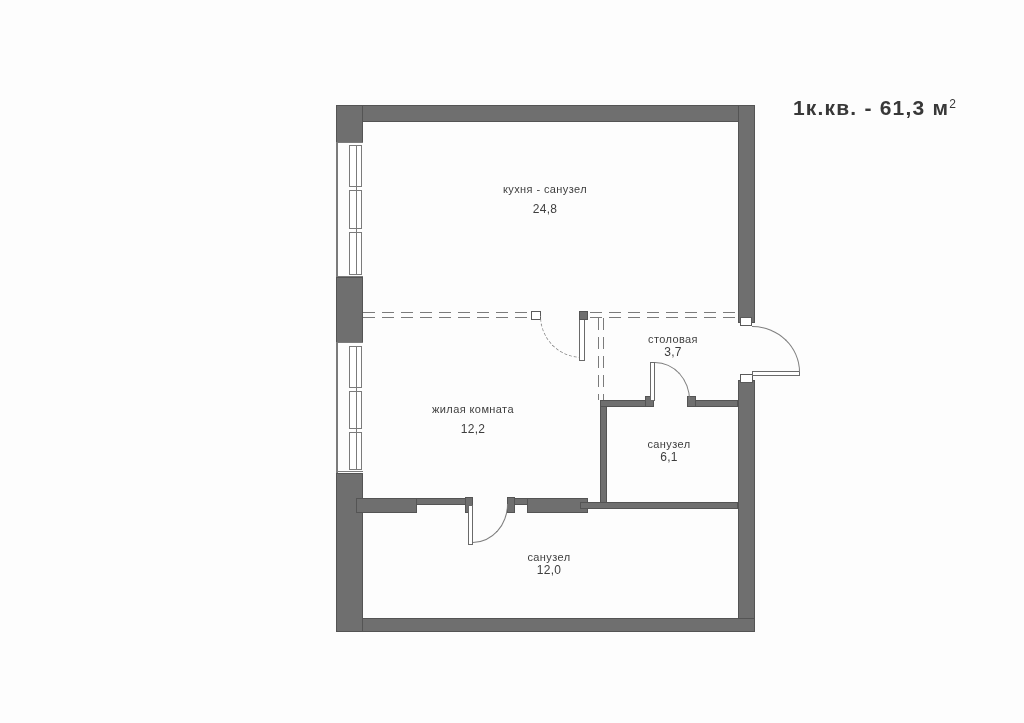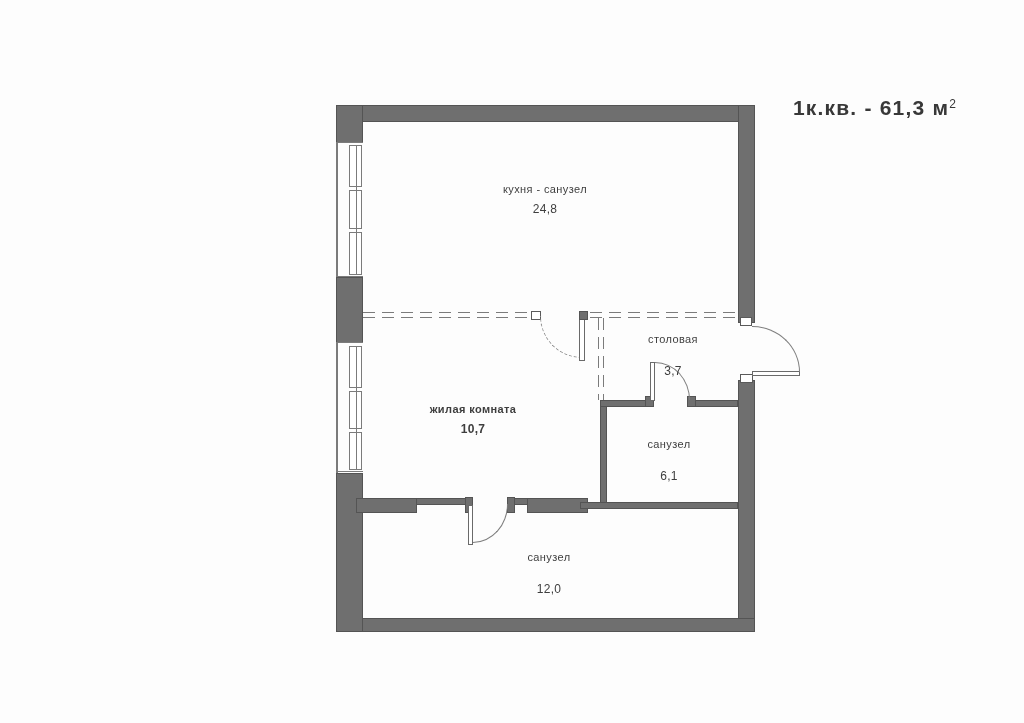--- a/index.html
+++ b/index.html
@@ -34,21 +34,21 @@
     background-size:100% 1.4px;background-position:0 0,0 100%;background-repeat:no-repeat;}
   .dash-v{position:absolute;width:6px;
     background-image:repeating-linear-gradient(180deg,var(--line) 0 12px,transparent 12px 19px),
                      repeating-linear-gradient(180deg,var(--line) 0 12px,transparent 12px 19px);
     background-size:1.4px 100%;background-position:0 0,100% 0;background-repeat:no-repeat;}
 
   
   .room-label{position:absolute;transform:translateX(-50%);text-align:center;color:var(--text);}
   .room-label .rname{font-size:11px;letter-spacing:.4px;line-height:12px;display:block;}
   .room-label .rarea{font-size:12px;letter-spacing:.3px;display:block;margin-top:7px;}
-  .room-label.tight .rarea{margin-top:19px;}
+  .room-label.tight .rarea{margin-top:0;}
 
   #title{position:absolute;top:96px;right:67px;color:#383838;font-size:21px;letter-spacing:1.2px;white-space:nowrap;}
   #title .t-reg{font-weight:700;}
   #title .t-bold{font-weight:700;}
   #title sup{font-size:12px;vertical-align:7px;font-weight:500;}
 </style>
 </head>
 <body>
 
 <div id="stage">
@@ -109,23 +109,23 @@
 
   <div class="jamb-box" style="left:740px;top:317px;width:12px;height:9px;"></div>
   <div class="jamb-box" style="left:740px;top:374px;width:13px;height:9px;"></div>
   <div class="leaf" style="left:752px;top:371px;width:48px;height:5px;"></div>
   <div class="arc ne" style="left:752px;top:326px;width:48px;height:46px;"></div>
 
   <div class="room-label" style="left:545px;top:183px;">
     <span class="rname">кухня - санузел</span>
     <span class="rarea">24,8</span>
   </div>
-  <div class="room-label" style="left:473px;top:403px;font-weight:bold;">
+  <div class="room-label" style="left:473px;top:403px;">
     <span class="rname">жилая комната</span>
-    <span class="rarea">10,7</span>
+    <span class="rarea">12,2</span>
   </div>
   <div class="room-label tight" style="left:673px;top:333px;">
     <span class="rname">столовая</span>
     <span class="rarea">3,7</span>
   </div>
   <div class="room-label tight" style="left:669px;top:438px;">
     <span class="rname">санузел</span>
     <span class="rarea">6,1</span>
   </div>
   <div class="room-label tight" style="left:549px;top:551px;">

